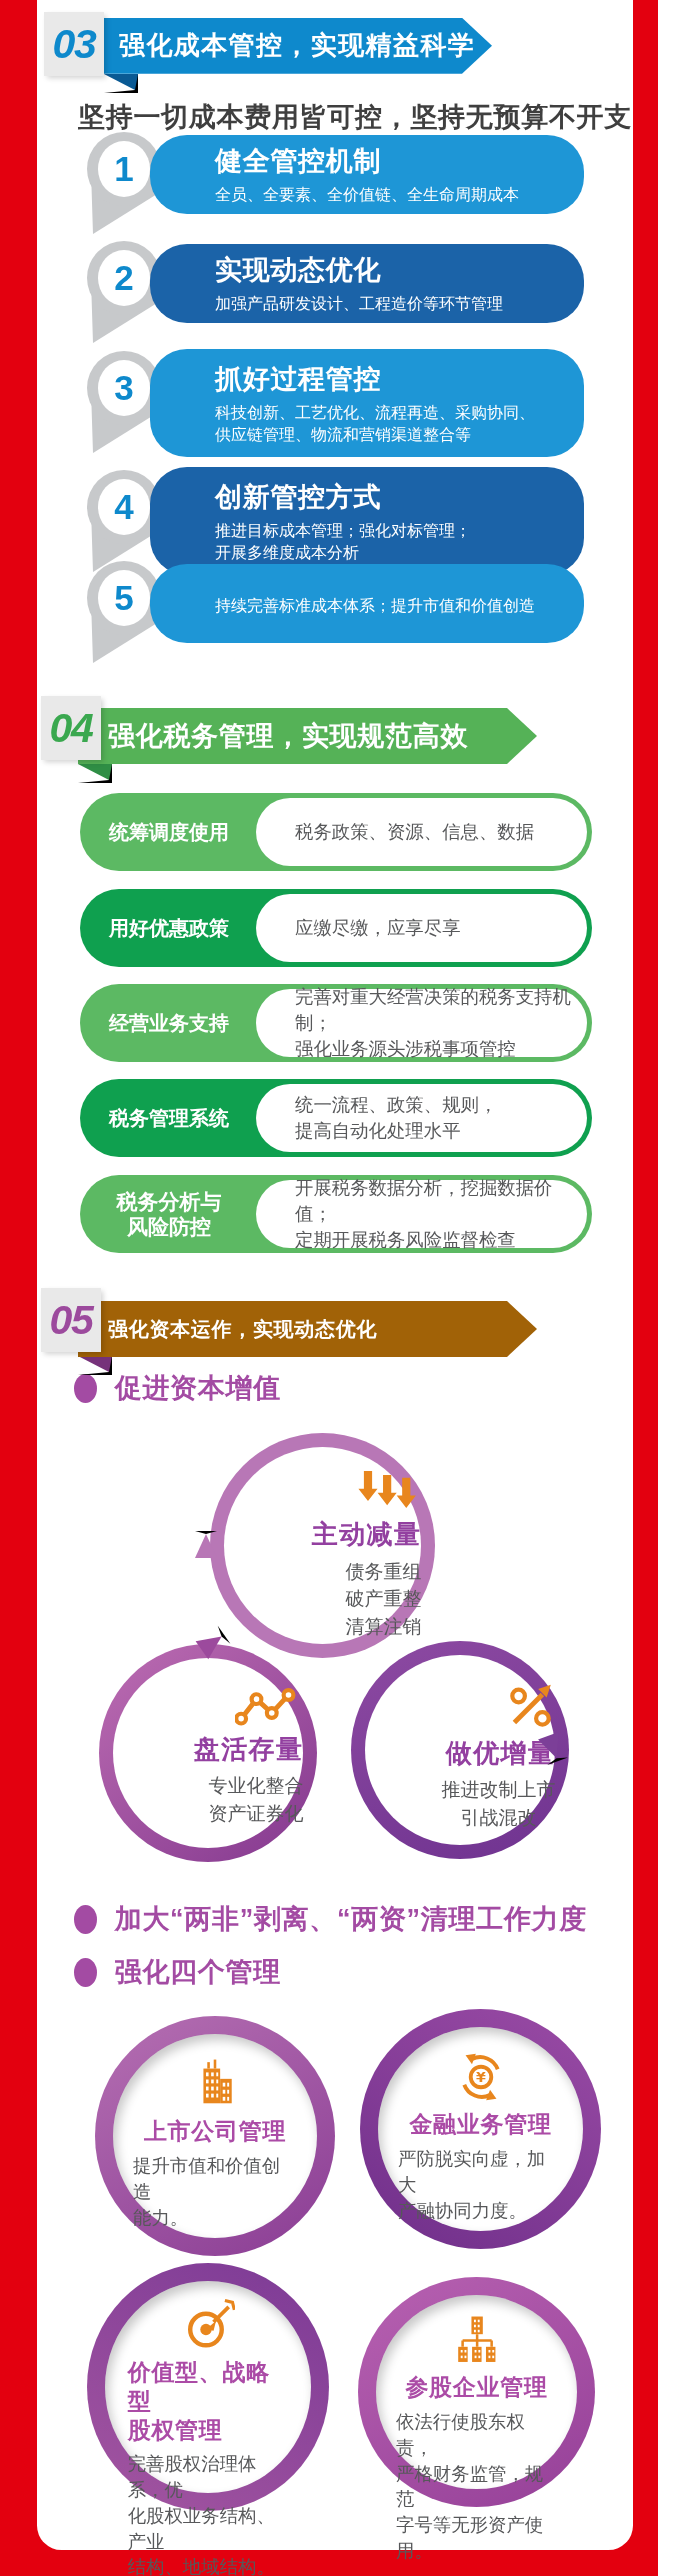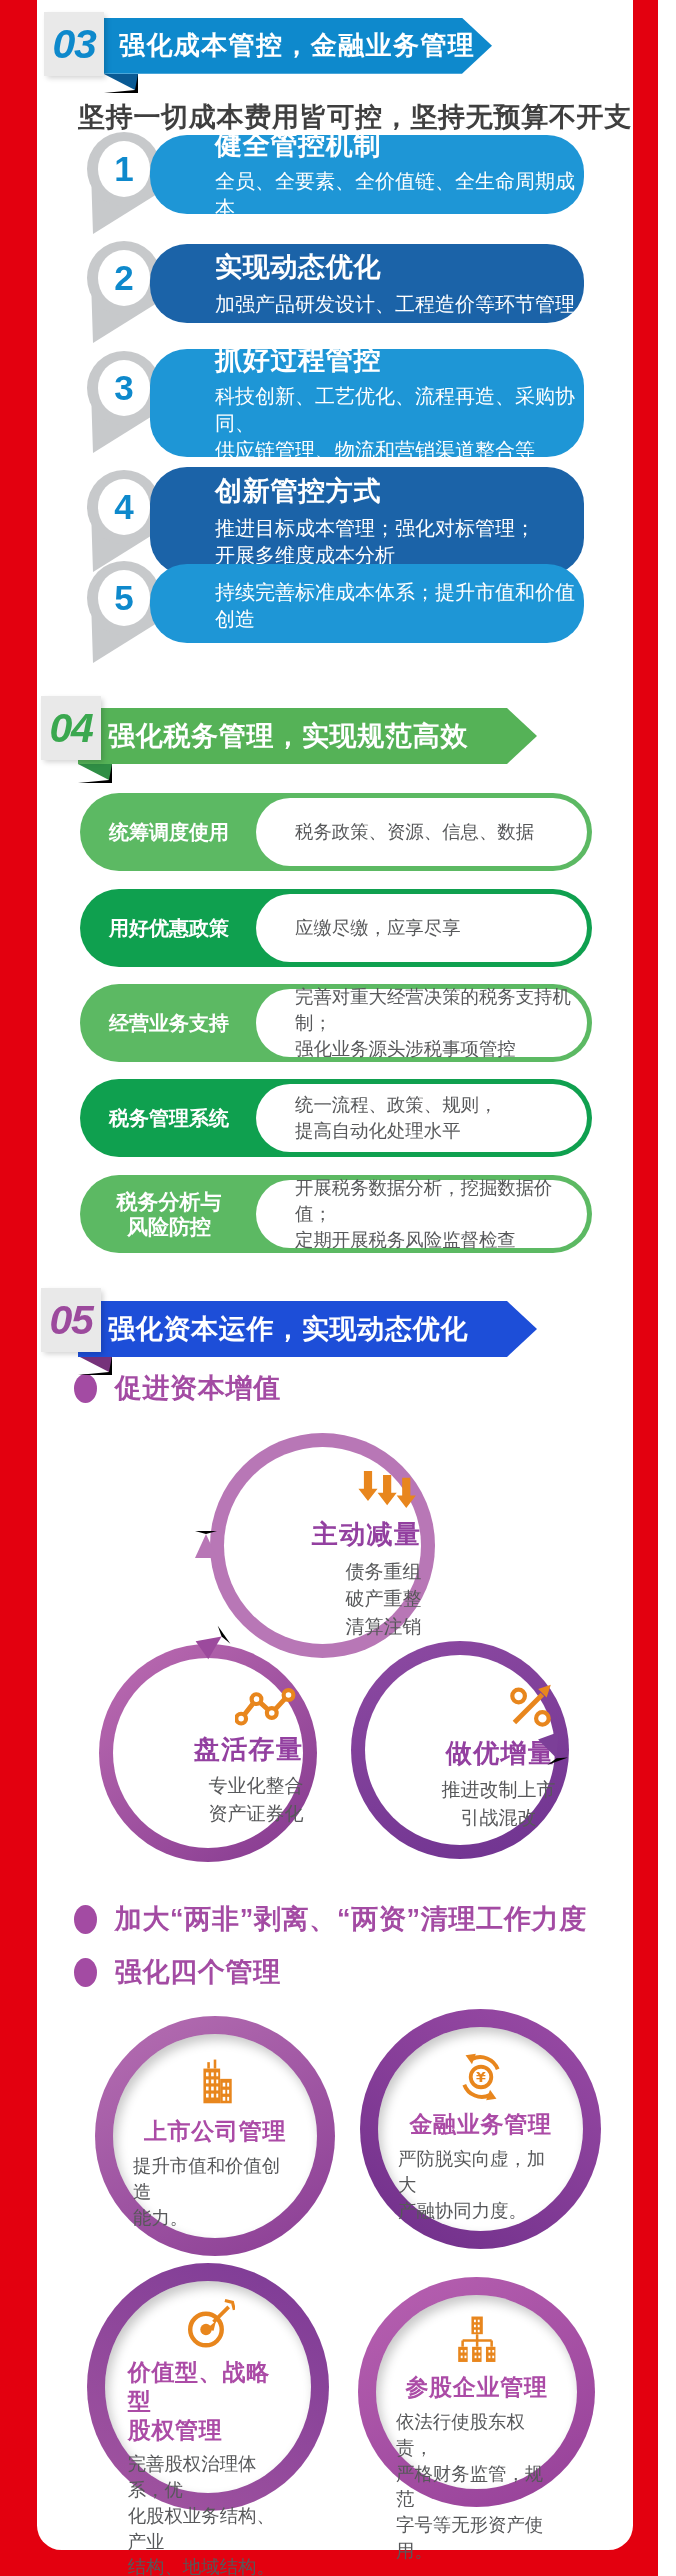--- a/index.html
+++ b/index.html
@@ -10,32 +10,32 @@
   
   .numbox{position:absolute;width:60px;height:64px;background:#e9e9e9;
           box-shadow:2.7px 3.4px 5.4px rgba(0,0,0,.18);display:flex;align-items:center;justify-content:center;
           font-size:41px;font-weight:bold;font-style:italic;z-index:5;letter-spacing:-1.4px;}
   .numbox.blue{color:#0e89cc;} .numbox.green{color:#3aa84f;} .numbox.purple{color:#9c4a9d;}
   
   .banner{position:absolute;height:56px;display:flex;align-items:center;color:#fff;font-weight:bold;
           z-index:4;clip-path:polygon(0 0,calc(100% - 30px) 0,100% 50%,calc(100% - 30px) 100%,0 100%);}
   .banner.blue{background:#0e89cc;font-size:26px;padding-left:15px;letter-spacing:1.4px;}
   .banner.green{background:#55b257;font-size:27px;padding-left:30px;letter-spacing:0.7px;}
-  .banner.purple{background:#1d4ed8;font-size:27px;padding-left:30px;letter-spacing:0.7px;}
+  .banner.purple{background:#a16207;font-size:20px;padding-left:30px;letter-spacing:0.7px;}
   .fold{position:absolute;width:0;height:0;border-style:solid;z-index:3;}
   .fold.blue{border-top:16.3px solid #0a5a94;border-left:31px solid transparent;}
   .fold.green{border-top:16.3px solid #2f8e45;border-left:31px solid transparent;}
   .fold.purple{border-top:16.3px solid #76327a;border-left:31px solid transparent;}
   .subtitle{position:absolute;font-size:27px;font-weight:bold;color:#3f3f3f;letter-spacing:0.7px;}
   
   .cost-pill{position:absolute;left:150px;width:434px;border-radius:37px;color:#fff;z-index:2;
              display:flex;flex-direction:column;justify-content:center;padding-left:65px;box-sizing:border-box;}
   .cost-pill.light{background:#1e96d6;} .cost-pill.dark{background:#1b63a8;}
   .pill-title{font-size:27px;font-weight:bold;letter-spacing:0.7px;}
-  .pill-body{font-size:20px;line-height:1.35;margin-top:5.4px;white-space:pre-line;}
+  .pill-body{font-size:16px;line-height:1.35;margin-top:5.4px;white-space:pre-line;}
   .cost-badge{position:absolute;left:87px;width:74px;height:74px;z-index:1;}
   .badge-tail{position:absolute;left:4.1px;top:39px;width:0;height:0;
               border-top:63px solid #c7c9cb;border-right:101px solid transparent;border-left:2.7px solid transparent;}
   .badge-ring{position:absolute;left:0;top:0;width:74px;height:74px;border-radius:50%;background:#c7c9cb;z-index:3;}
   .badge-num{position:absolute;left:11px;top:8.9px;width:52px;height:56px;background:#fff;border-radius:50%;
              display:flex;align-items:center;justify-content:center;color:#0e89cc;font-size:35px;font-weight:bold;z-index:4;}
   .cost-item .badge-ring,.cost-item .badge-num{z-index:3;}
   
   .tax-row{position:absolute;left:80px;width:512px;height:78px;border-radius:39px;}
   .tax-row.light{background:#5cb963;} .tax-row.dark{background:#0fa04f;}
@@ -66,21 +66,21 @@
 </head>
 <body>
 
 <div class="canvas">
   <div class="sheet"></div>
 
   <div class="numbox blue" style="left:44px;top:12.3px;">
     <span>03</span>
   </div>
   <div class="banner blue" style="left:104px;top:17.7px;width:373px;">
-    <span>强化成本管控，金融业务管理</span>
+    <span>强化成本管控，实现精益科学</span>
   </div>
   <div class="fold blue" style="left:104px;top:74px;"></div>
   <div class="subtitle" style="left:78px;top:99px;">坚持一切成本费用皆可控，坚持无预算不开支</div>
 
   <div class="cost-item">
     <div class="cost-badge" style="top:132px;">
       <div class="badge-tail"></div>
       <div class="badge-ring"></div>
       <div class="badge-num">1</div>
     </div>

